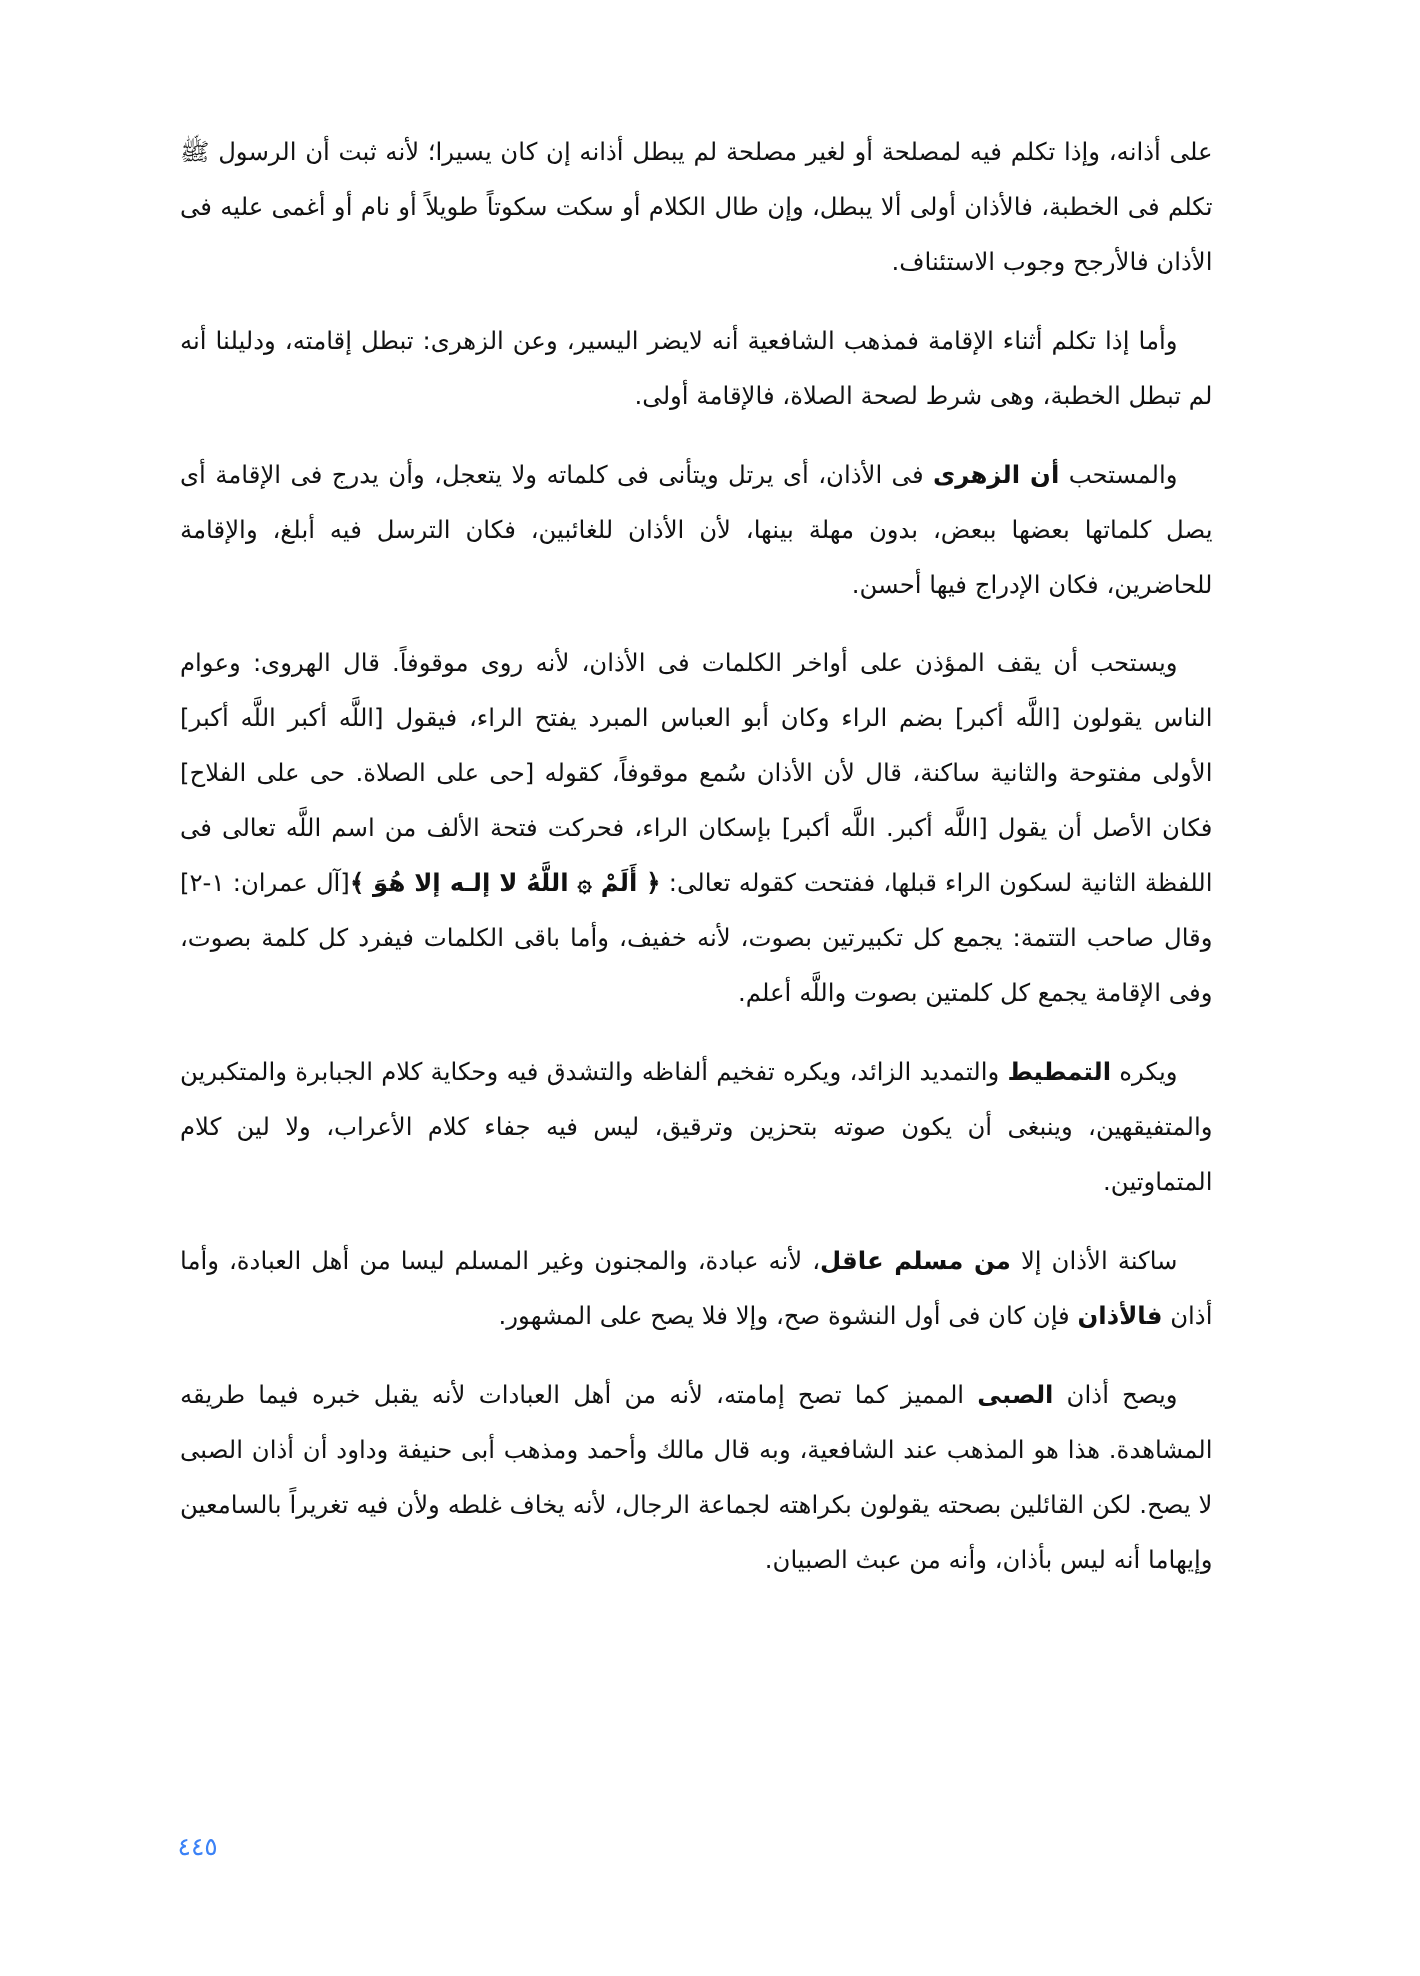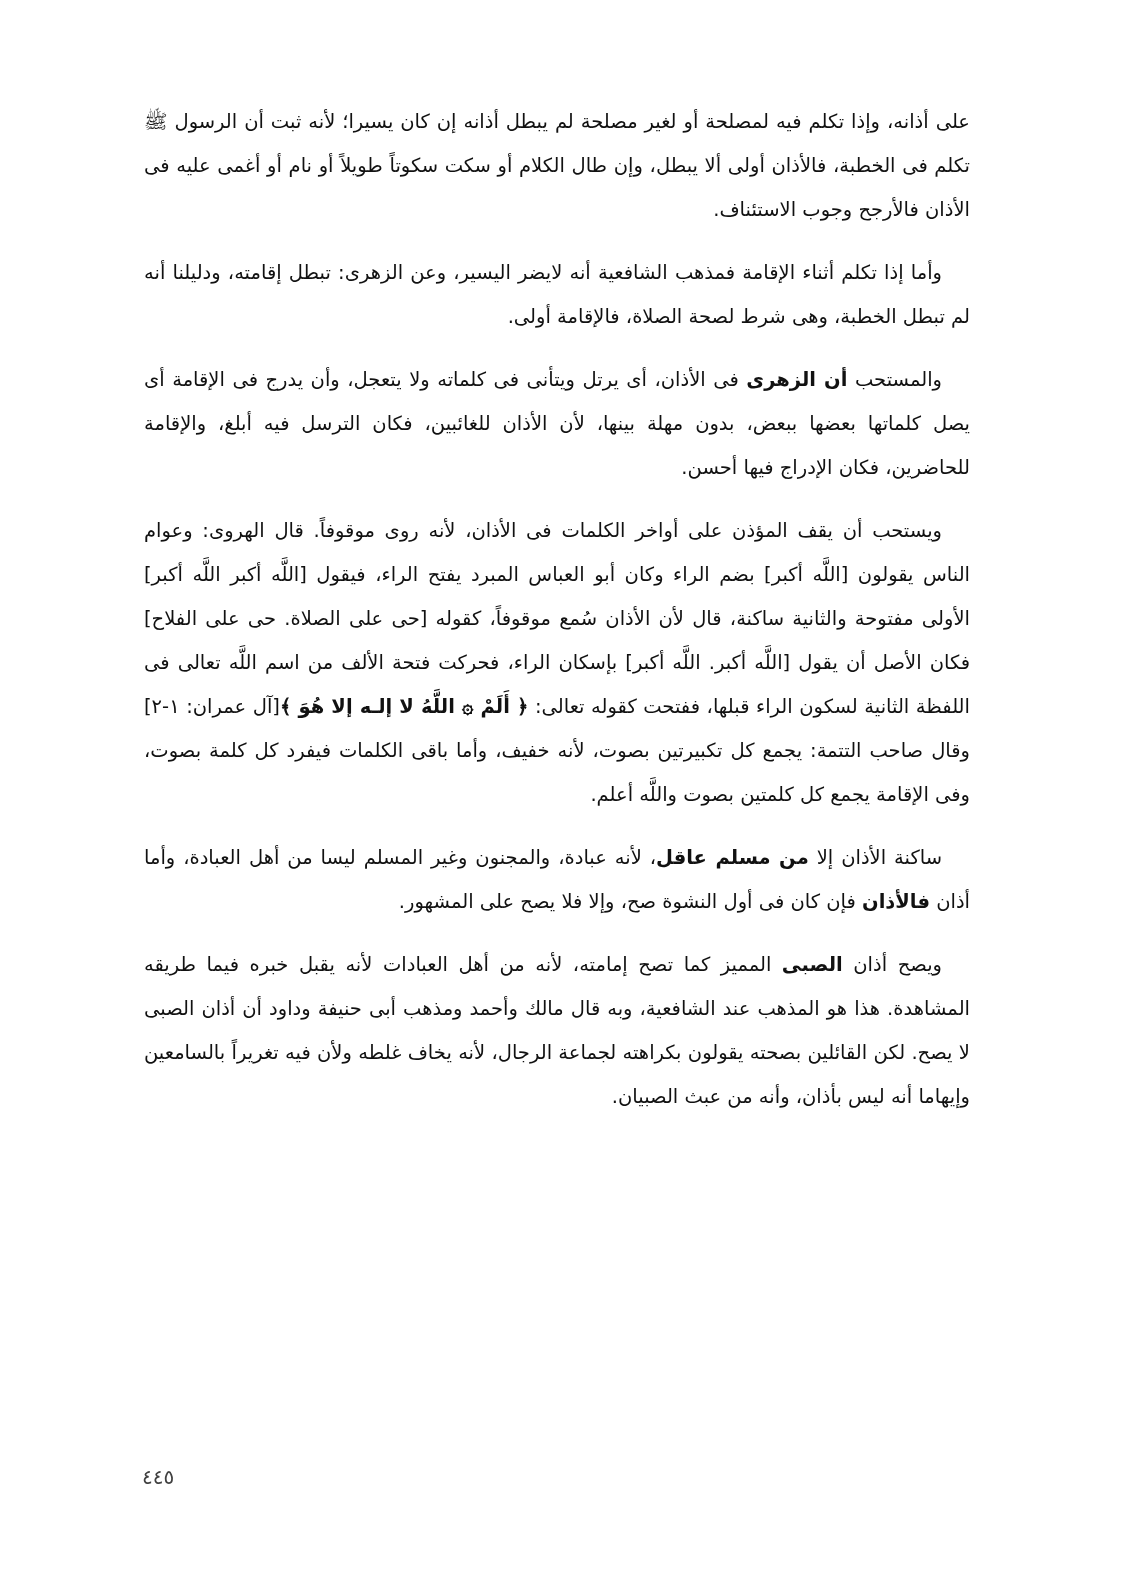--- a/index.html
+++ b/index.html
@@ -35,29 +35,30 @@
     }
     .seg-bold {
       font-weight: bold;
     }
     .page-number {
       position: absolute;
       left: 142px;
       top: 1465px;
       font-size: 20px;
       direction: rtl;
-      color: #404040;
+      color: #3b82f6;
       font-family: "DejaVu Sans", sans-serif;
     }
   </style>
 </head>
 <body>
 
 <div class="page" id="page-body">
     <p class="para first"><span class="seg">على أذانه، وإذا تكلم فيه لمصلحة أو لغير مصلحة لم يبطل أذانه إن كان يسيرا؛ لأنه ثبت أن الرسول ﷺ تكلم فى الخطبة، فالأذان أولى ألا يبطل، وإن طال الكلام أو سكت سكوتاً طويلاً أو نام أو أغمى عليه فى الأذان فالأرجح وجوب الاستئناف.</span></p>
     <p class="para"><span class="seg">وأما إذا تكلم أثناء الإقامة فمذهب الشافعية أنه لايضر اليسير، وعن الزهرى: تبطل إقامته، ودليلنا أنه لم تبطل الخطبة، وهى شرط لصحة الصلاة، فالإقامة أولى.</span></p>
     <p class="para"><span class="seg">والمستحب </span><span class="seg-bold">أن الزهرى</span><span class="seg"> فى الأذان، أى يرتل ويتأنى فى كلماته ولا يتعجل، وأن يدرج فى الإقامة أى يصل كلماتها بعضها ببعض، بدون مهلة بينها، لأن الأذان للغائبين، فكان الترسل فيه أبلغ، والإقامة للحاضرين، فكان الإدراج فيها أحسن.</span></p>
     <p class="para"><span class="seg">ويستحب أن يقف المؤذن على أواخر الكلمات فى الأذان، لأنه روى موقوفاً. قال الهروى: وعوام الناس يقولون [اللَّه أكبر] بضم الراء وكان أبو العباس المبرد يفتح الراء، فيقول [اللَّه أكبر اللَّه أكبر] الأولى مفتوحة والثانية ساكنة، قال لأن الأذان سُمع موقوفاً، كقوله [حى على الصلاة. حى على الفلاح] فكان الأصل أن يقول [اللَّه أكبر. اللَّه أكبر] بإسكان الراء، فحركت فتحة الألف من اسم اللَّه تعالى فى اللفظة الثانية لسكون الراء قبلها، ففتحت كقوله تعالى: </span><span class="seg-bold">﴿ أَلَمْ ۞ اللَّهُ لا إلـه إلا هُوَ ﴾</span><span class="seg">[آل عمران: ١-٢] وقال صاحب التتمة: يجمع كل تكبيرتين بصوت، لأنه خفيف، وأما باقى الكلمات فيفرد كل كلمة بصوت، وفى الإقامة يجمع كل كلمتين بصوت واللَّه أعلم.</span></p>
+    <p class="para"><span class="seg">ويكره </span><span class="seg-bold">التمطيط</span><span class="seg"> والتمديد الزائد، ويكره تفخيم ألفاظه والتشدق فيه وحكاية كلام الجبابرة والمتكبرين والمتفيقهين، وينبغى أن يكون صوته بتحزين وترقيق، ليس فيه جفاء كلام الأعراب، ولا لين كلام المتماوتين.</span></p>
     <p class="para"><span class="seg">ساكنة الأذان إلا </span><span class="seg-bold">من مسلم عاقل</span><span class="seg">، لأنه عبادة، والمجنون وغير المسلم ليسا من أهل العبادة، وأما أذان </span><span class="seg-bold">فالأذان</span><span class="seg"> فإن كان فى أول النشوة صح، وإلا فلا يصح على المشهور.</span></p>
     <p class="para"><span class="seg">ويصح أذان </span><span class="seg-bold">الصبى</span><span class="seg"> المميز كما تصح إمامته، لأنه من أهل العبادات لأنه يقبل خبره فيما طريقه المشاهدة. هذا هو المذهب عند الشافعية، وبه قال مالك وأحمد ومذهب أبى حنيفة وداود أن أذان الصبى لا يصح. لكن القائلين بصحته يقولون بكراهته لجماعة الرجال، لأنه يخاف غلطه ولأن فيه تغريراً بالسامعين وإيهاما أنه ليس بأذان، وأنه من عبث الصبيان.</span></p>
   </div>
 
 <div class="page-number">٤٤٥</div>
 
 </body></html>

